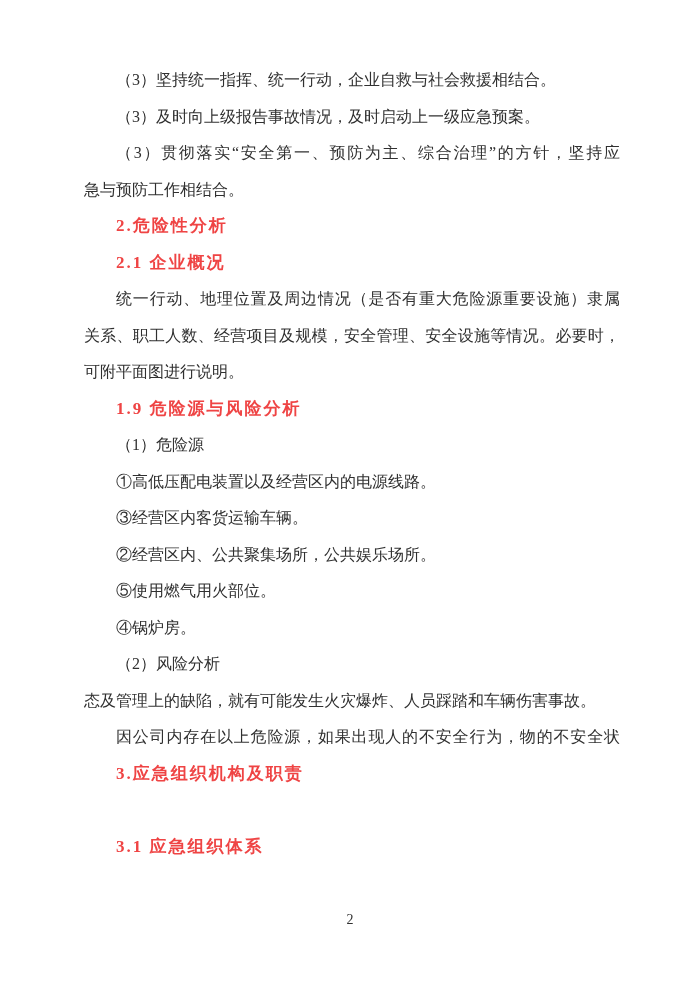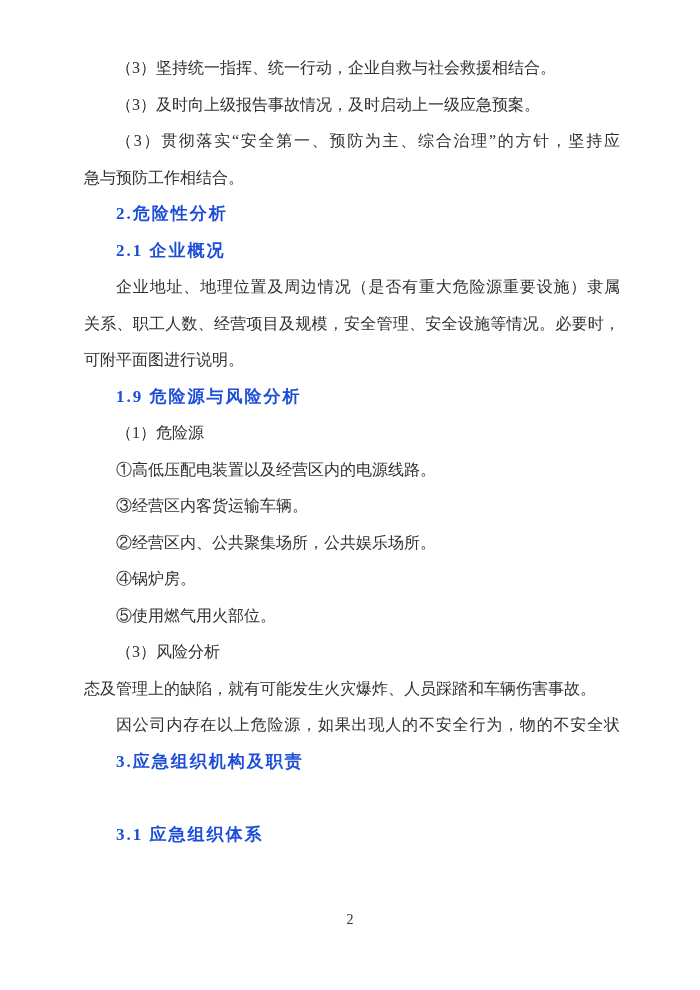--- a/index.html
+++ b/index.html
@@ -13,21 +13,21 @@
   .page {
     position: relative;
     width: 700px;
     height: 990px;
     background: #ffffff;
     overflow: hidden;
   }
   .content {
     position: absolute;
     left: 84px;
-    top: 50px;
+    top: 62px;
     width: 536px;
   }
   .line {
     height: 36.5px;
     line-height: 36.5px;
     font-size: 16px;
     color: #303030;
     white-space: normal;
   }
   .indent {
@@ -35,21 +35,21 @@
   }
   .fill {
     text-align: justify;
     text-align-last: justify;
     text-justify: inter-character;
   }
   .heading {
     font-weight: bold;
     font-size: 17px;
     letter-spacing: 2px;
-    color: #1d4ed8;
+    color: #ef4444;
     text-indent: 32px;
   }
   .footer {
     position: absolute;
     top: 910px;
     left: 0;
     width: 700px;
     text-align: center;
     font-size: 14px;
     line-height: 20px;
@@ -60,31 +60,31 @@
 <body>
 
 <div class="page">
   <div class="content">
     <div class="line indent">（3）坚持统一指挥、统一行动，企业自救与社会救援相结合。</div>
     <div class="line indent">（3）及时向上级报告事故情况，及时启动上一级应急预案。</div>
     <div class="line indent fill">（3）贯彻落实“安全第一、预防为主、综合治理”的方针，坚持应</div>
     <div class="line">急与预防工作相结合。</div>
     <div class="line heading">2.危险性分析</div>
     <div class="line heading">2.1 企业概况</div>
-    <div class="line indent fill">企业地址、地理位置及周边情况（是否有重大危险源重要设施）隶属</div>
+    <div class="line indent fill">统一行动、地理位置及周边情况（是否有重大危险源重要设施）隶属</div>
     <div class="line fill">关系、职工人数、经营项目及规模，安全管理、安全设施等情况。必要时，</div>
     <div class="line">可附平面图进行说明。</div>
     <div class="line heading">1.9 危险源与风险分析</div>
     <div class="line indent">（1）危险源</div>
     <div class="line indent">①高低压配电装置以及经营区内的电源线路。</div>
     <div class="line indent">③经营区内客货运输车辆。</div>
     <div class="line indent">②经营区内、公共聚集场所，公共娱乐场所。</div>
+    <div class="line indent">⑤使用燃气用火部位。</div>
     <div class="line indent">④锅炉房。</div>
-    <div class="line indent">⑤使用燃气用火部位。</div>
-    <div class="line indent">（3）风险分析</div>
+    <div class="line indent">（2）风险分析</div>
     <div class="line">态及管理上的缺陷，就有可能发生火灾爆炸、人员踩踏和车辆伤害事故。</div>
     <div class="line indent fill">因公司内存在以上危险源，如果出现人的不安全行为，物的不安全状</div>
     <div class="line heading">3.应急组织机构及职责</div>
     <div class="line"></div>
     <div class="line heading">3.1 应急组织体系</div>
   </div>
   <div class="footer">2</div>
 </div>
 
 </body></html>

